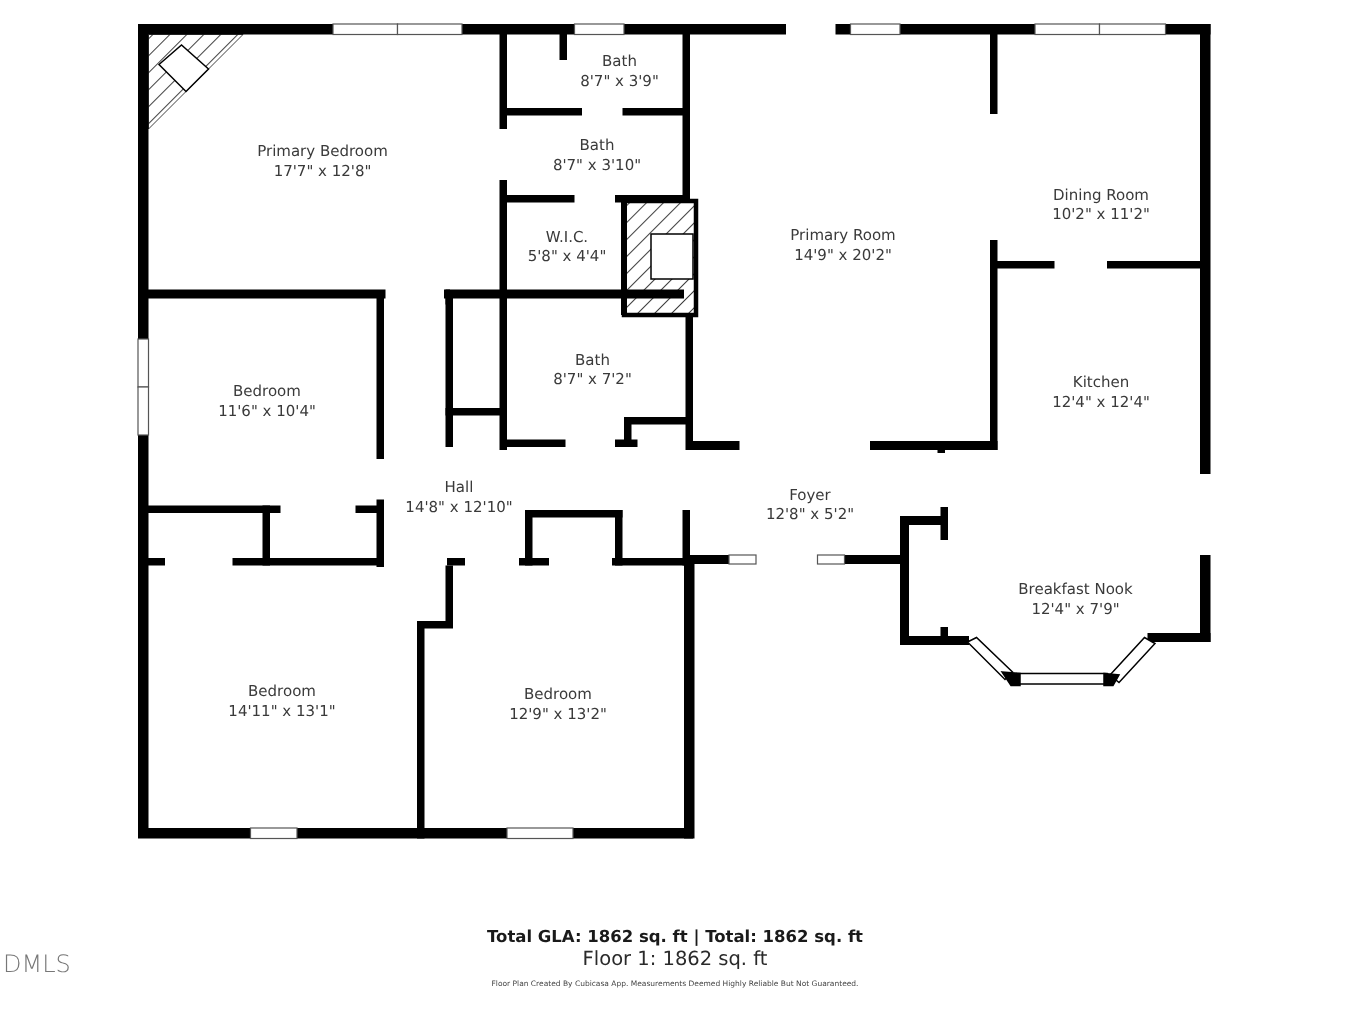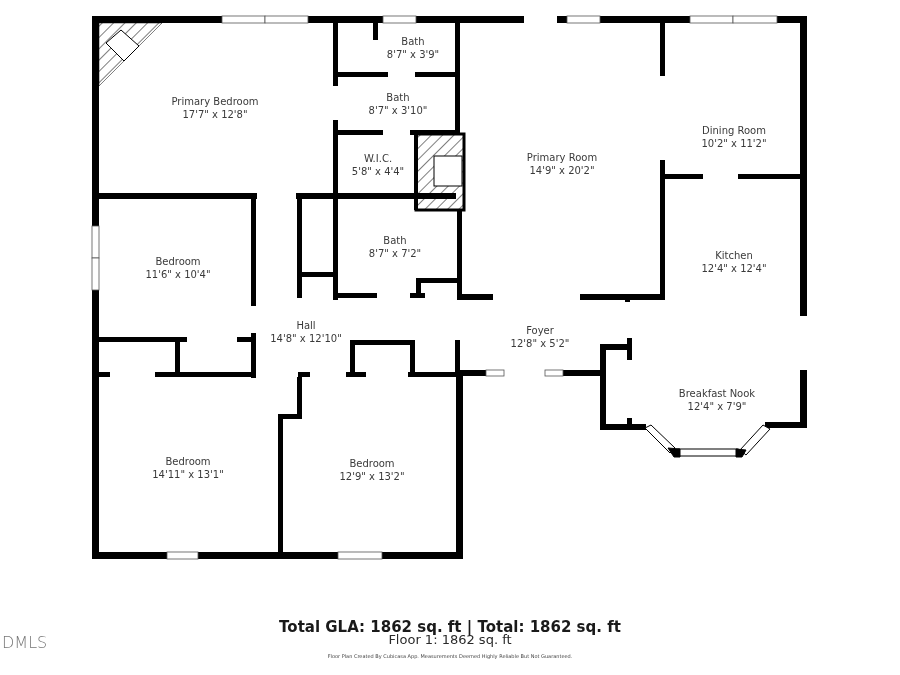--- a/index.html
+++ b/index.html
@@ -1,21 +1,21 @@
 <!DOCTYPE html>
 <html><head>
 <meta charset="utf-8">
 <style>
   html, body { margin:0; padding:0; background:#ffffff; }
   body { width:900px; height:675px; position:relative; overflow:hidden; font-family:"DejaVu Sans", sans-serif; color:#333; }
   #plan { position:absolute; left:0; top:0; width:900px; height:675px; }
   .room-label { position:absolute; transform:translate(-50%,-50%); text-align:center; font-size:10px; line-height:13px; color:#3a3a3a; white-space:nowrap; }
   .room-name, .room-dims { display:block; }
   .footer { position:absolute; left:0; width:900px; text-align:center; }
-  .total { top:618px; font-size:15px; font-weight:bold; color:#1a1a1a; }
+  .total { top:618px; font-size:11px; font-weight:bold; color:#1a1a1a; }
   .floor { top:632px; font-size:13px; color:#2a2a2a; }
   .disclaimer { top:653px; font-size:5px; color:#444; }
   .watermark { position:absolute; left:2px; top:633px; font-size:16px; color:#777; letter-spacing:0px; font-family:"DejaVu Sans", sans-serif; font-weight:200; }
 </style>
 </head>
 <body>
 
 <svg id="plan" viewBox="0 0 900 675" xmlns="http://www.w3.org/2000/svg">
   <defs>
     <pattern id="hatch" patternUnits="userSpaceOnUse" width="8" height="8" patternTransform="rotate(45)">

